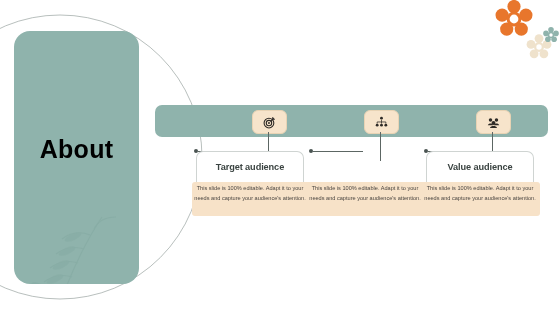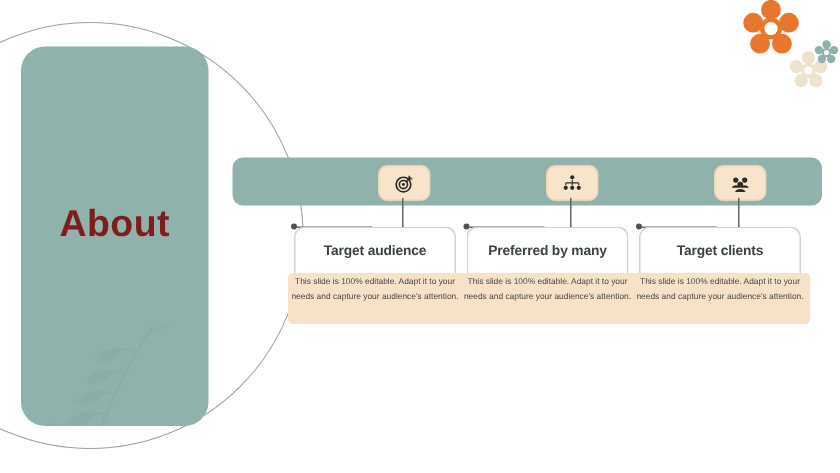--- a/index.html
+++ b/index.html
@@ -59,21 +59,21 @@
     background: #8FB3AC;
     border-radius: 16px;
     overflow: hidden;
   }
   .left-card-title {
     position: absolute;
     left: 0;
     right: 0;
     top: 102px;
     text-align: center;
-    color: #7f1d1d;
+    color: #000000;
     font-size: 25px;
     font-weight: bold;
     line-height: 1.32;
     letter-spacing: 0.3px;
   }
   .left-card-title .ln2 { display: block; }
 
   
   .top-bar {
     position: absolute;
@@ -296,25 +296,22 @@
   <div class="lead-line lead-0"></div>
   <div class="lead-line lead-1"></div>
   <div class="lead-line lead-2"></div>
   <div class="node-dot dot-0"></div>
   <div class="node-dot dot-1"></div>
   <div class="node-dot dot-2"></div>
 
   <div class="label-card card-0">
     <span>Target audience</span>
   </div>
-  <div class="label-card card-1">
-    <span>Preferred by many</span>
-  </div>
   <div class="label-card card-2">
-    <span>Target clients</span>
+    <span>Value audience</span>
   </div>
 
   <div class="desc-band"></div>
   <div class="desc-cell desc-0">This slide is 100% editable.  Adapt it to your needs and capture your audience's attention.</div>
   <div class="desc-cell desc-1">This slide is 100% editable.  Adapt it to your needs and capture your audience's attention.</div>
   <div class="desc-cell desc-2">This slide is 100% editable.  Adapt it to your needs and capture your audience's attention.</div>
 
 </div>
 
 </body></html>

